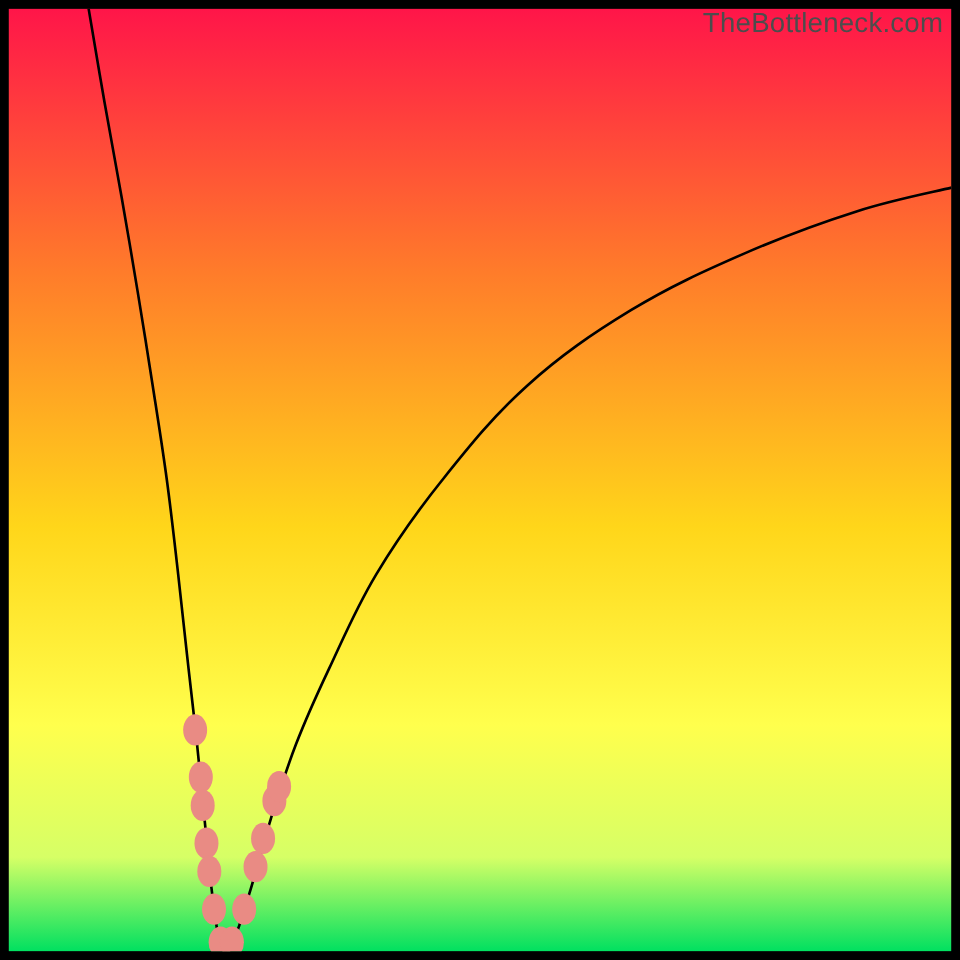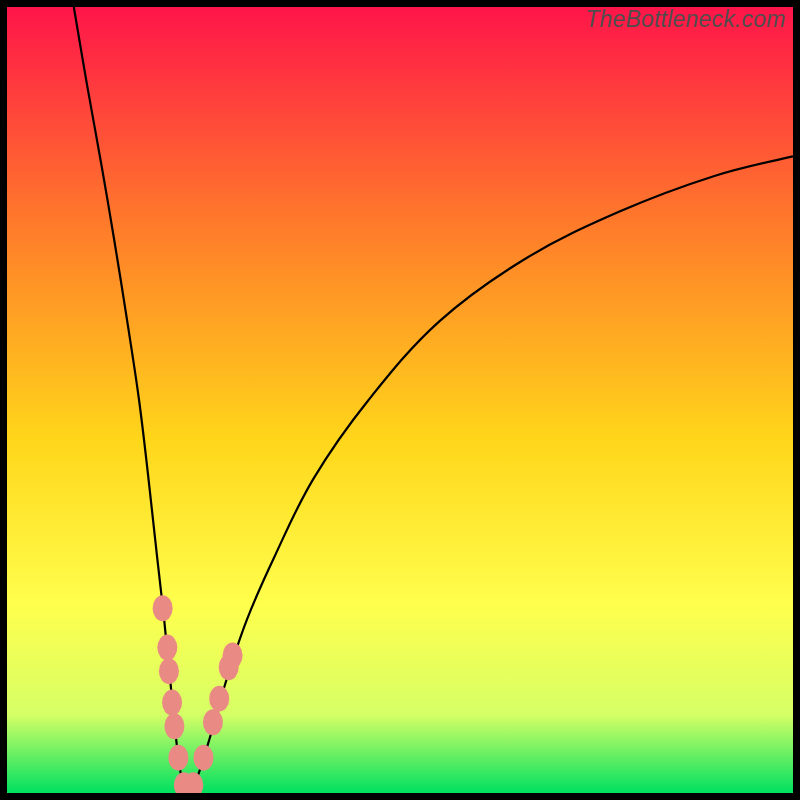--- a/index.html
+++ b/index.html
@@ -28,21 +28,20 @@
   .watermark {
     position: absolute;
     top: 6px;
     right: 14px;
     font-size: 23px;
     font-weight: 500;
     color: #4d4d4d;
     letter-spacing: 0.2px;
     user-select: none;
     font-family: Arial, Helvetica, sans-serif;
-    font-style: italic;
   }
   svg {
     display: block;
   }
 </style>
 </head>
 <body>
 
 <div class="frame">
   <div class="plot">

